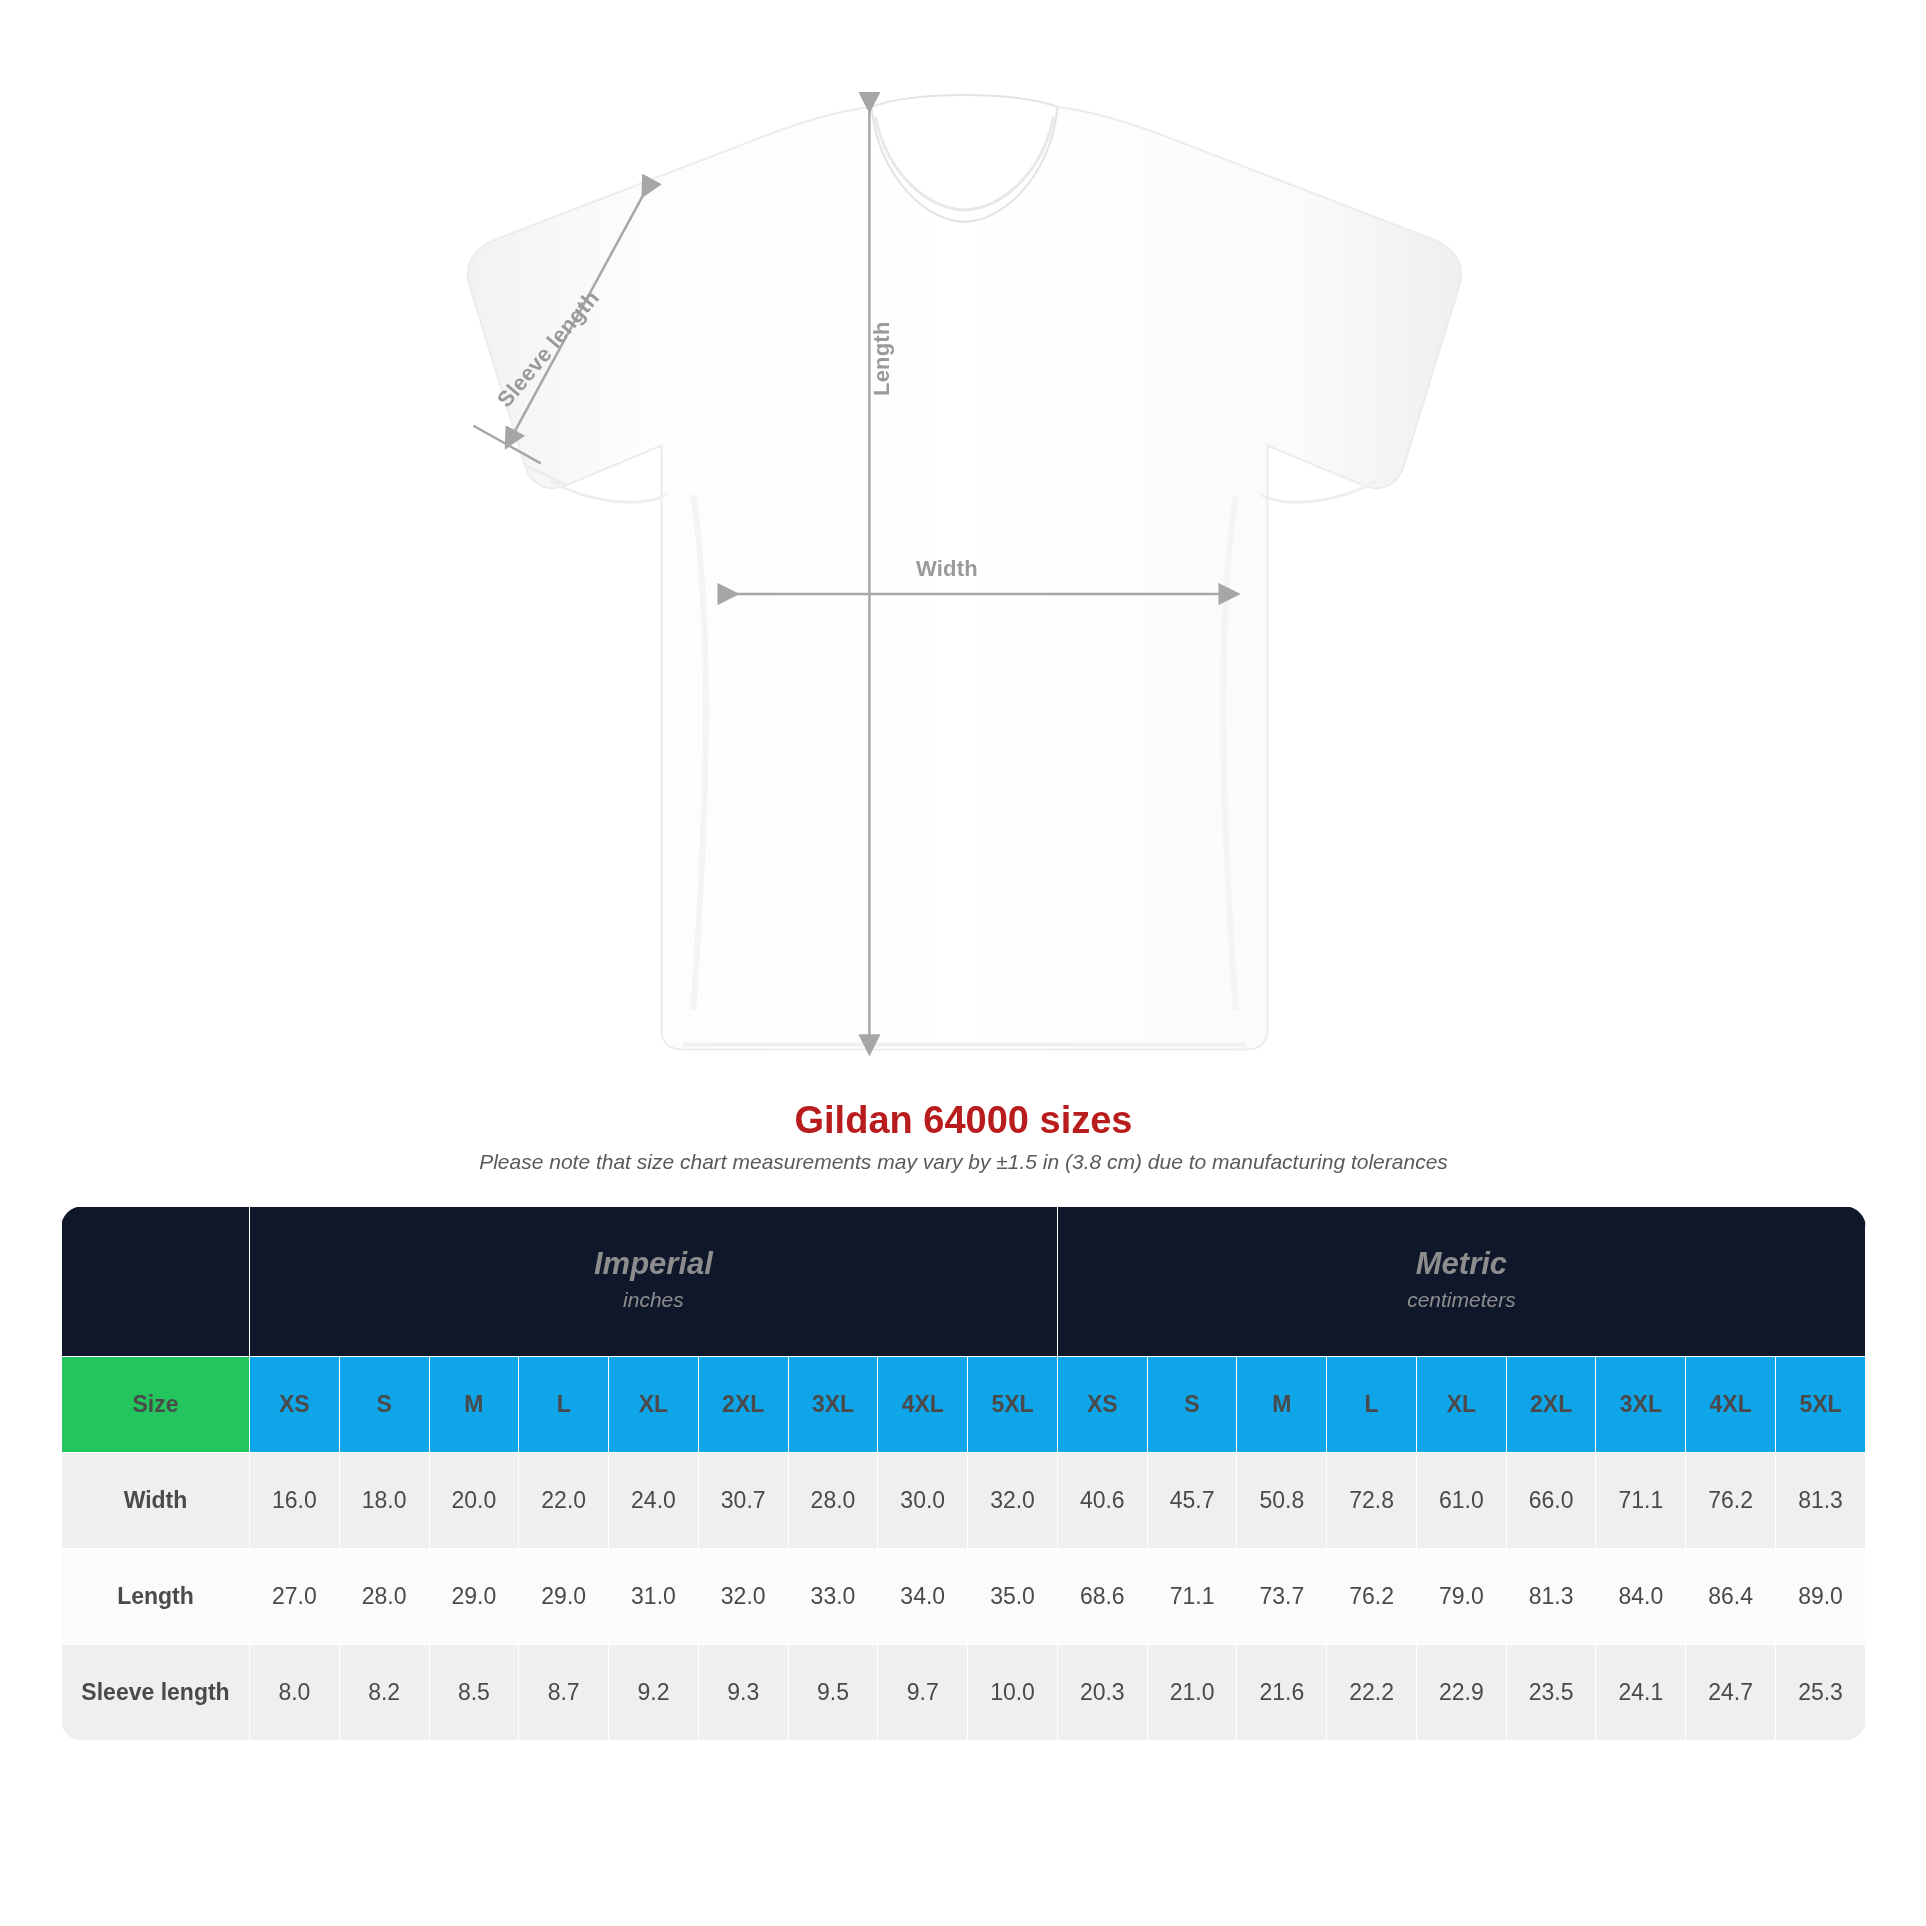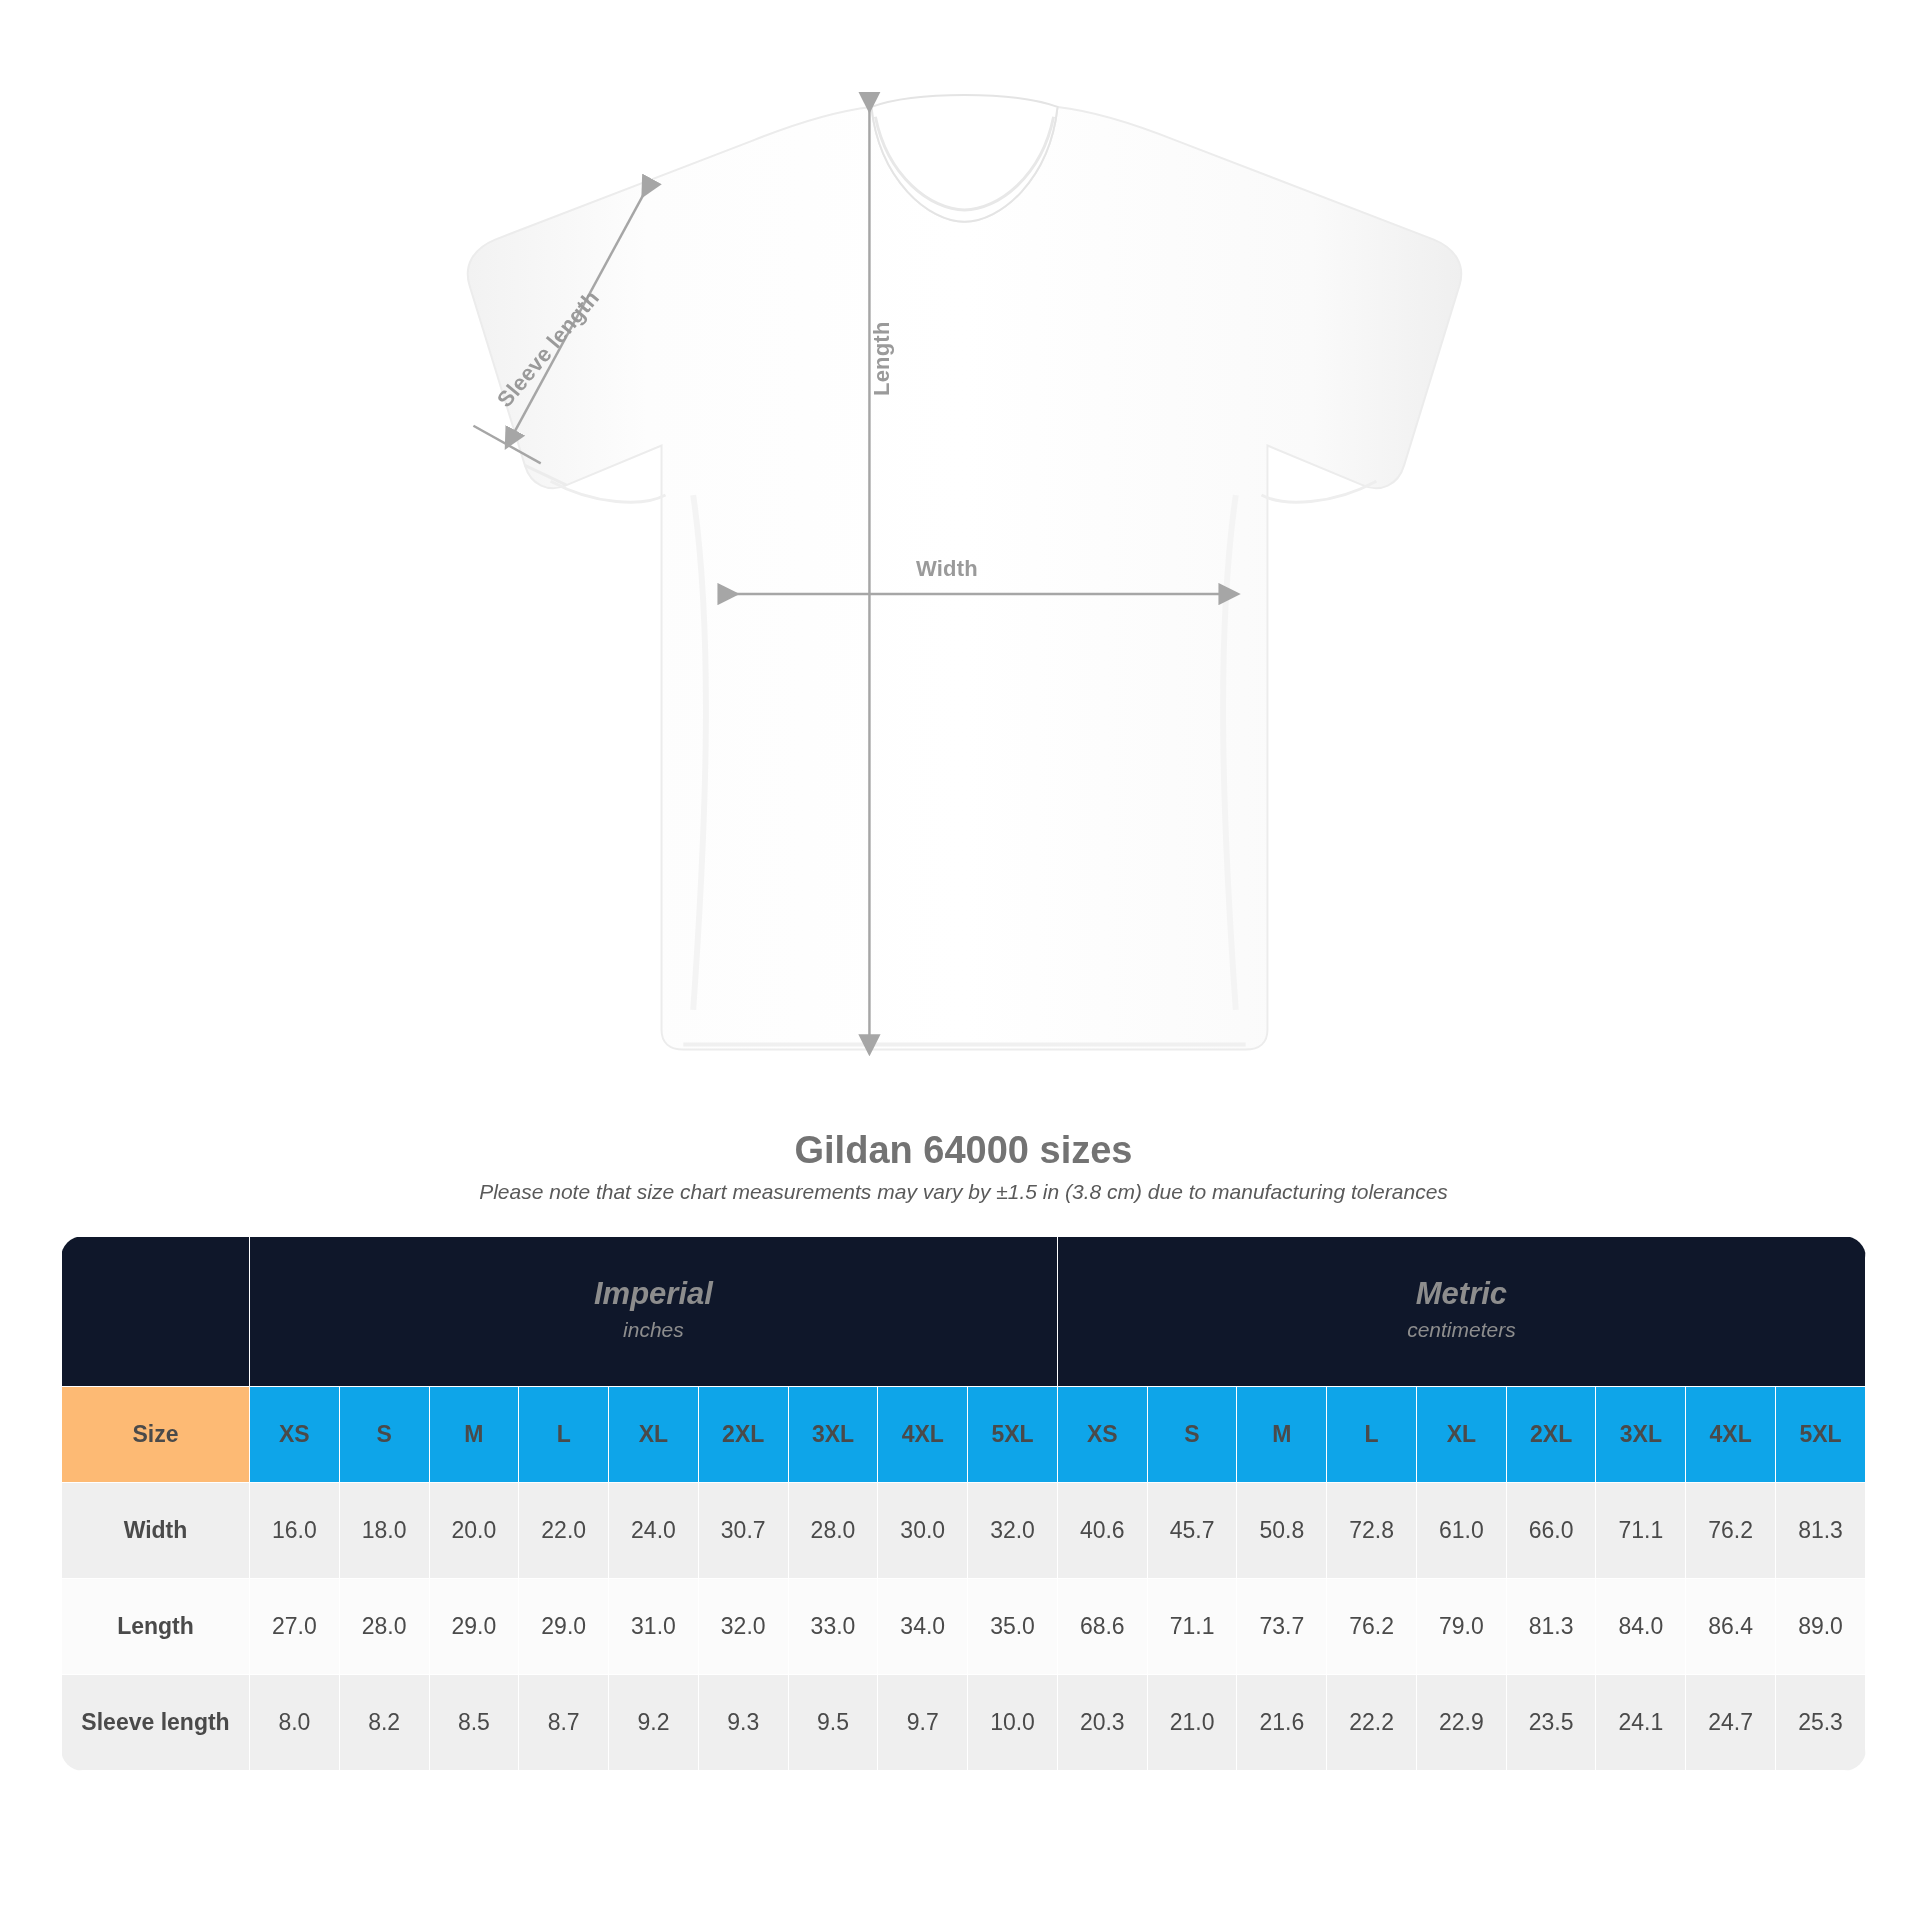--- a/index.html
+++ b/index.html
@@ -55,22 +55,21 @@
     top: 396px;
     transform: rotate(-50deg);
     transform-origin: left top;
   }
 
   
   .chart-title {
     text-align: center;
     font-size: 38px;
     font-weight: bold;
-    color: #737373;
-    margin-top: 30px;
+    color: #b91c1c;
   }
   .chart-note {
     text-align: center;
     font-size: 21px;
     font-style: italic;
     color: #5a5a5a;
     margin-top: 8px;
   }
 
   
@@ -111,21 +110,21 @@
     line-height: 1.7;
   }
   .head-row td {
     background: #0ea5e9;
     height: 95px;
     font-weight: bold;
     color: #6f6f6f;
     font-size: 25px;
   }
   .head-row td.rowlabel {
-    background: #fdba74;
+    background: #22c55e;
   }
   .data-row td {
     height: 95px;
   }
   .data-row.shade td { background: #efefef; }
   .data-row.plain td { background: #fbfbfb; }
   td.rowlabel {
     font-weight: bold;
     color: #555555;
     font-size: 25px;

